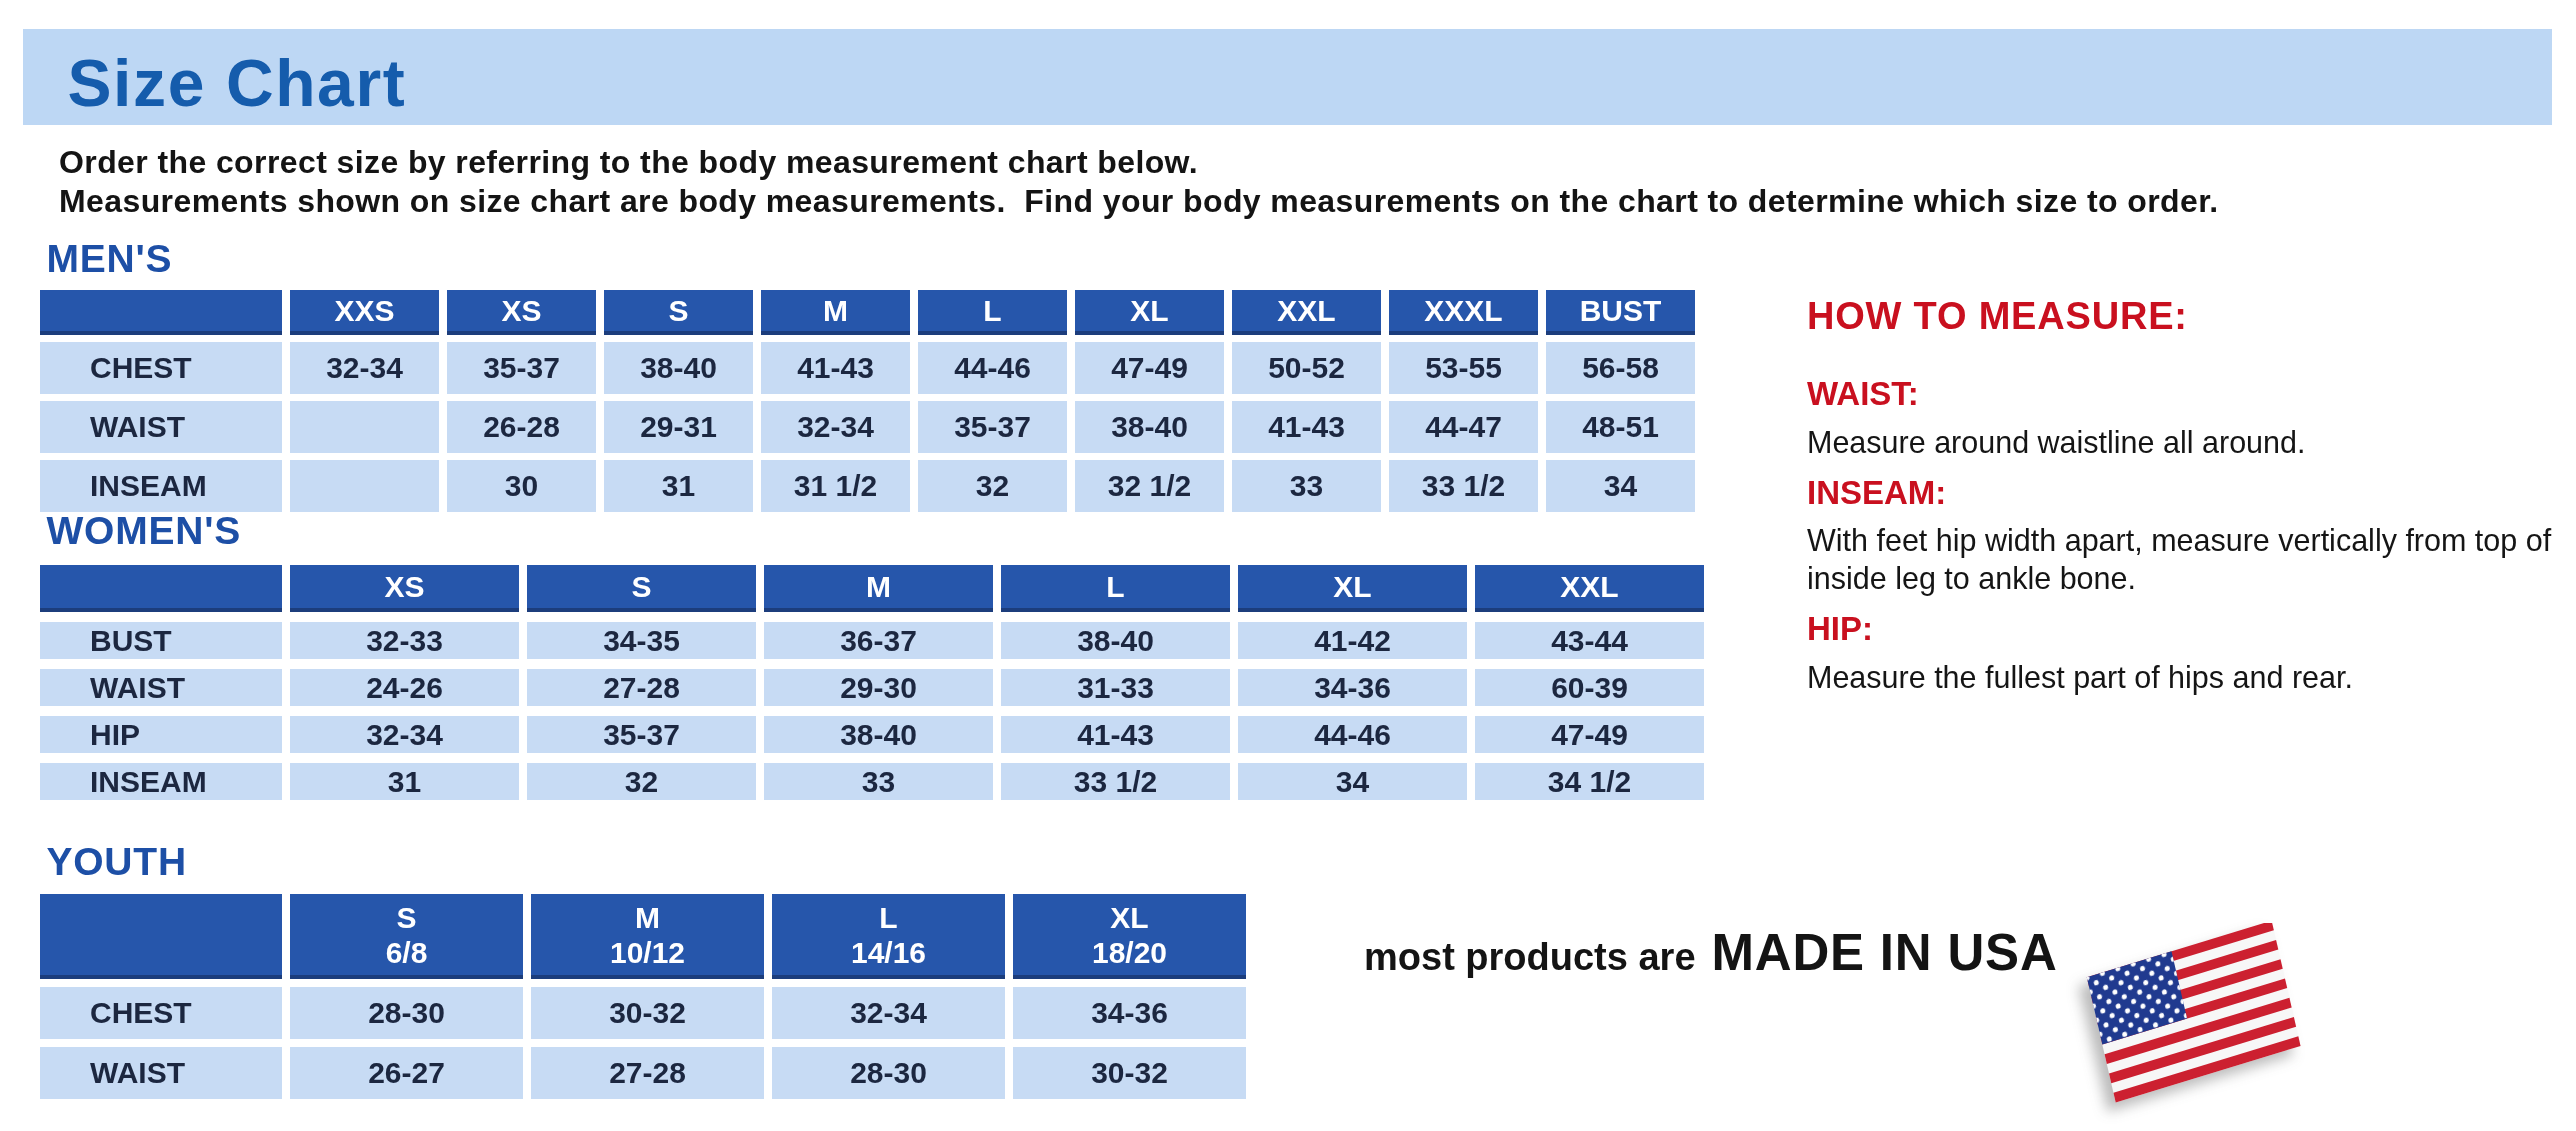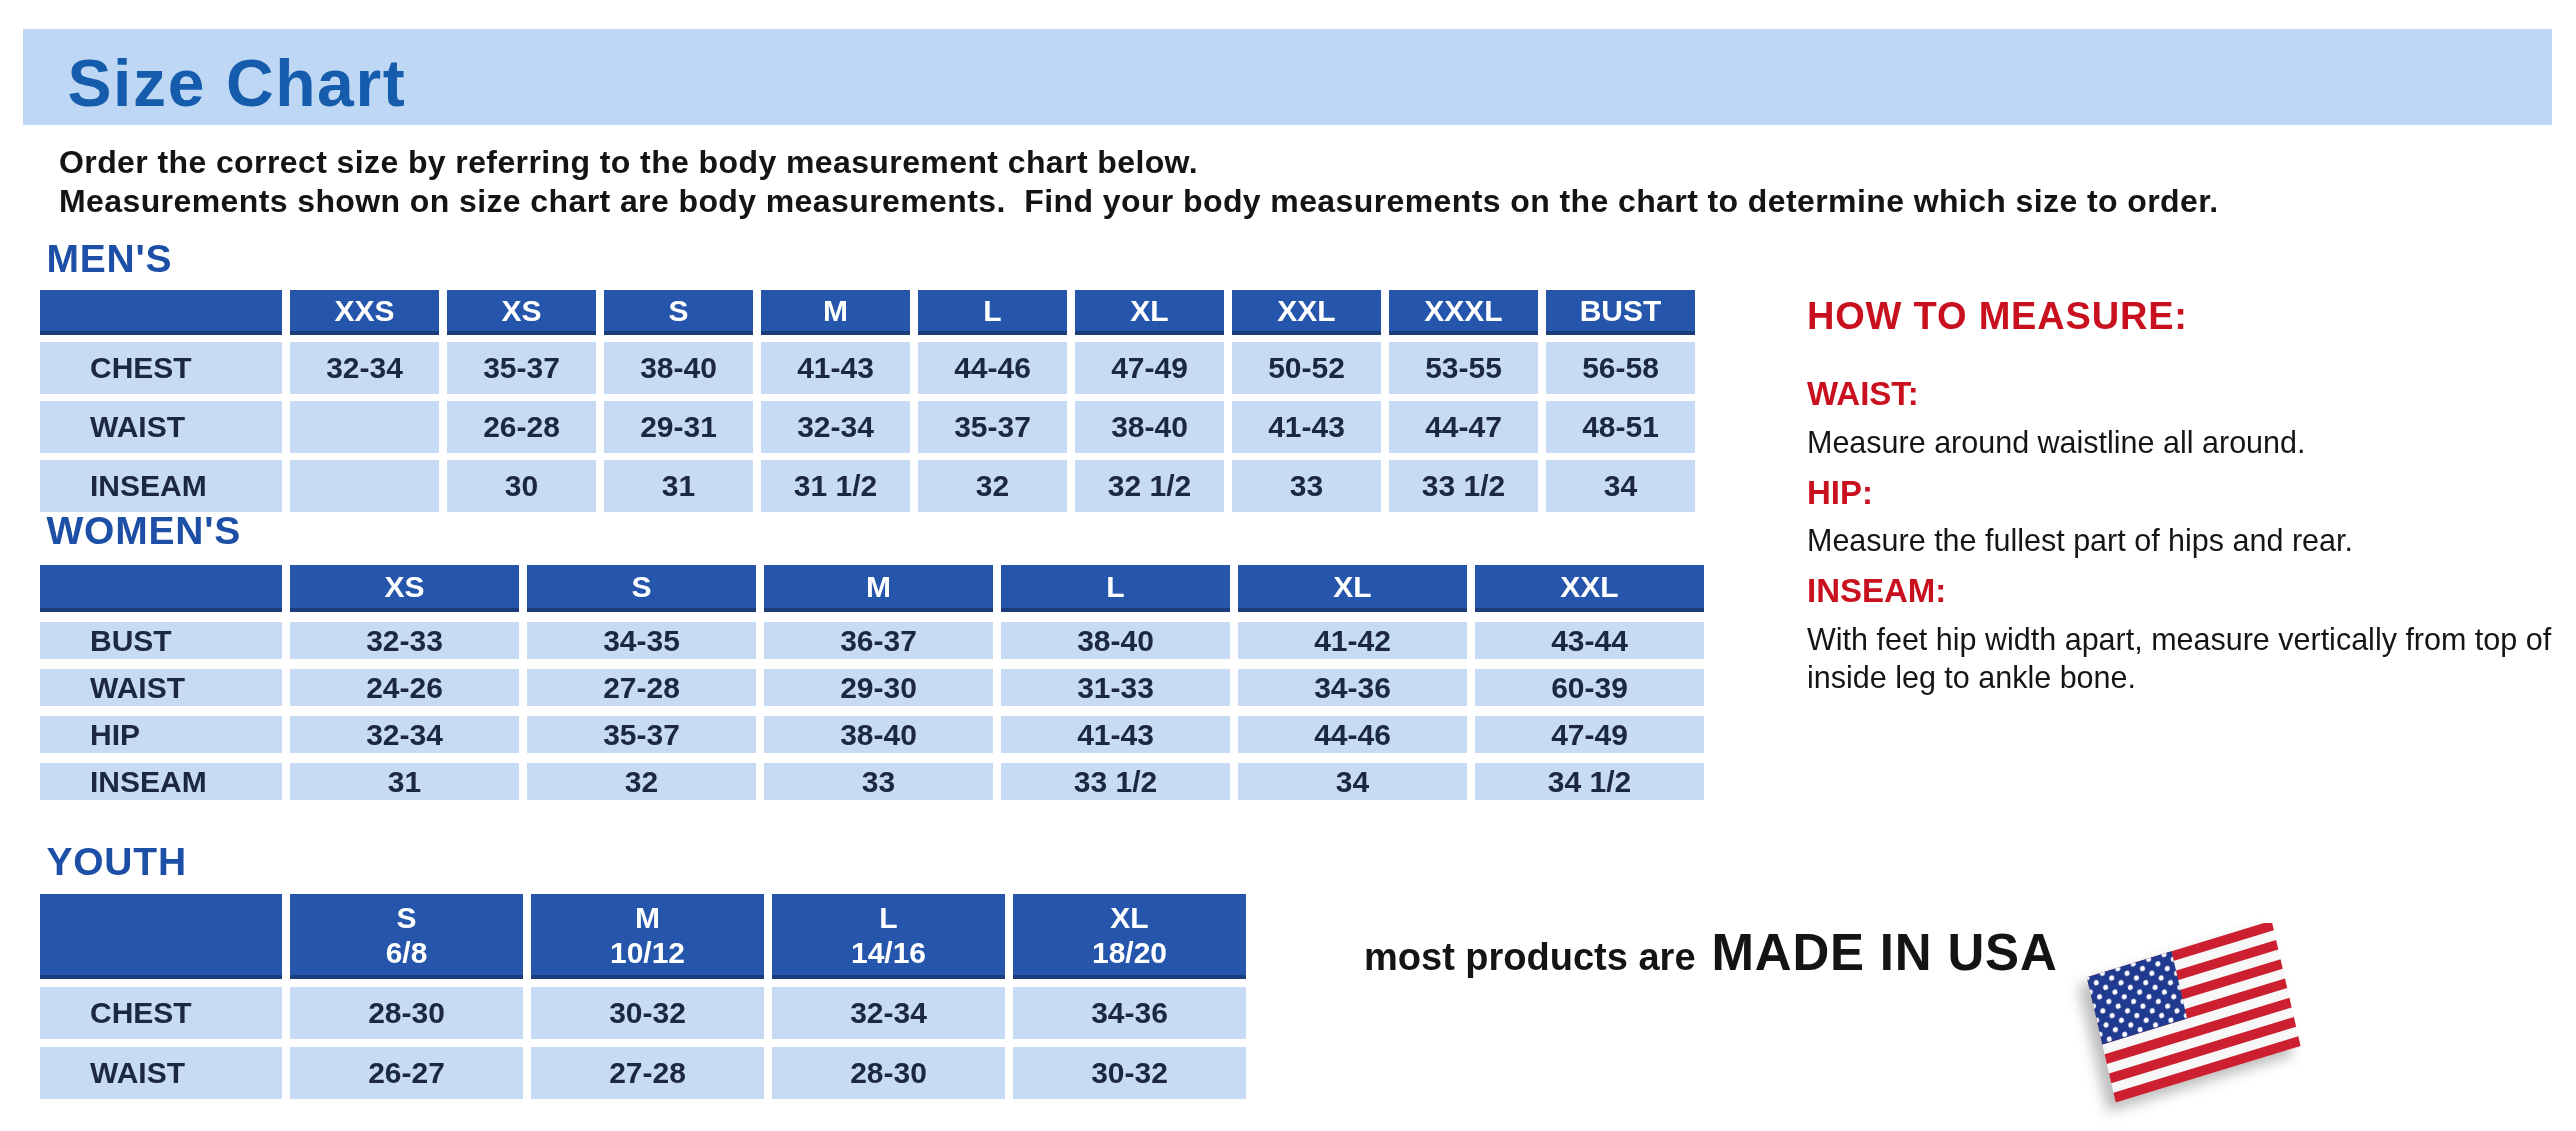--- a/index.html
+++ b/index.html
@@ -254,26 +254,26 @@
     </div>
 
   <aside class="howto">
     <h2 class="howto-title">HOW TO MEASURE:</h2>
     <div id="howto-items">
         <div class="howto-item">
           <h3 class="howto-heading">WAIST:</h3>
           <p class="howto-text">Measure around waistline all around.</p>
         </div>
         <div class="howto-item">
+          <h3 class="howto-heading">INSEAM:</h3>
+          <p class="howto-text">With feet hip width apart, measure vertically from top of inside leg to ankle bone.</p>
+        </div>
+        <div class="howto-item">
           <h3 class="howto-heading">HIP:</h3>
           <p class="howto-text">Measure the fullest part of hips and rear.</p>
-        </div>
-        <div class="howto-item">
-          <h3 class="howto-heading">INSEAM:</h3>
-          <p class="howto-text">With feet hip width apart, measure vertically from top of inside leg to ankle bone.</p>
         </div>
       </div>
   </aside>
 
   <div class="madein">
     <div class="madein-text">
       <span class="madein-prefix">most products are</span>
       <span class="madein-main">MADE IN USA</span>
     </div>
     <span class="flag">

